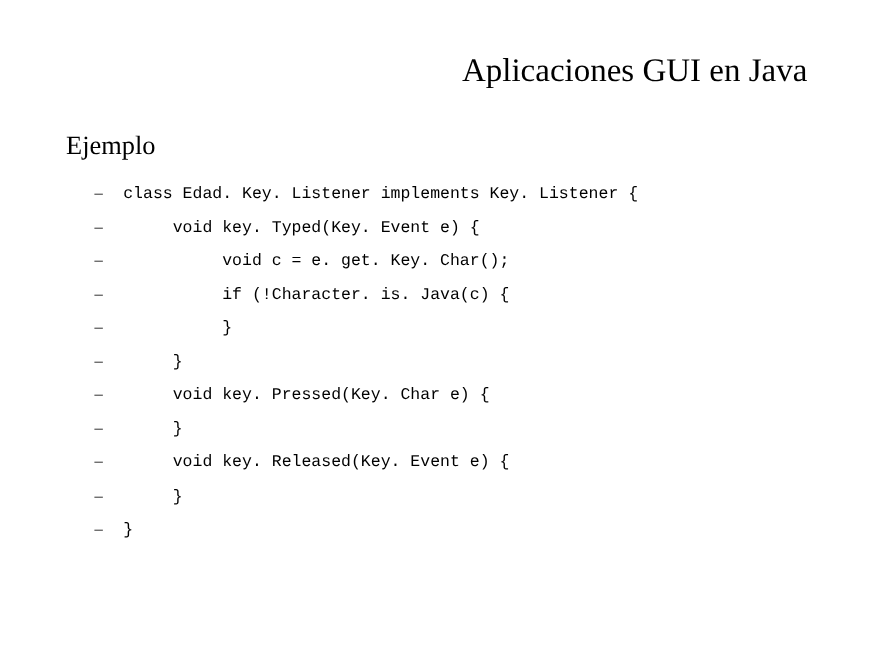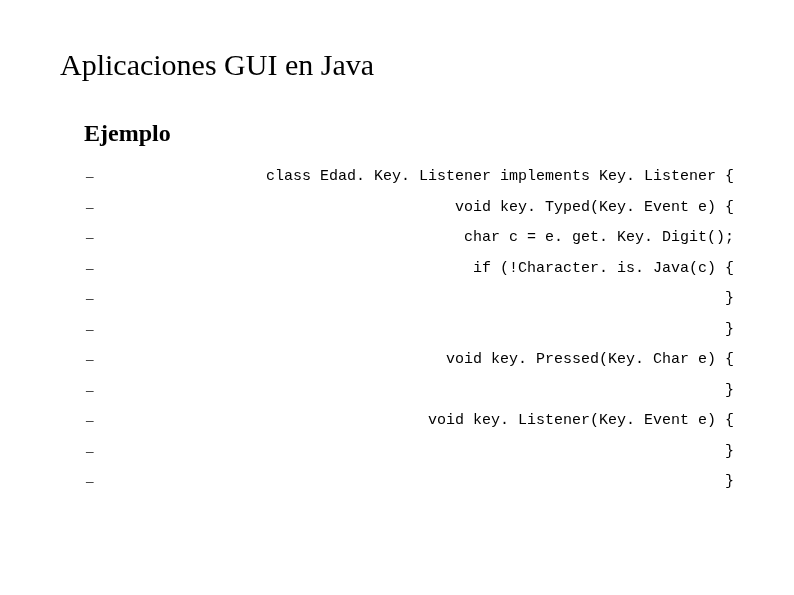--- a/index.html
+++ b/index.html
@@ -9,35 +9,33 @@
     }
     body {
       width: 794px;
       height: 595px;
       background: #ffffff;
       font-family: "Times New Roman", Times, serif;
       color: #000000;
       padding: 48px 60px 20px 60px;
     }
     .title {
-      text-align: left;
+      text-align: right;
       font-size: 30px;
       font-weight: normal;
       margin-bottom: 38px;
     }
     .subtitle {
       font-size: 24px;
-      font-weight: bold;
+      font-weight: normal;
       margin-bottom: 22px;
-      margin-left: 24px;
     }
     .code-list {
       list-style: none;
       padding-left: 52px;
-      text-align: right;
     }
     .code-list li {
       position: relative;
       font-family: "Courier New", Courier, monospace;
       font-size: 15px;
       line-height: 1.0;
       margin-bottom: 15.5px;
       white-space: pre;
     }
     .code-list li::before {
@@ -49,22 +47,22 @@
   </style>
 </head>
 <body>
 
 <h1 class="title">Aplicaciones GUI en Java</h1>
 <h2 class="subtitle">Ejemplo</h2>
 
 <ul class="code-list">
   <li>class Edad. Key. Listener implements Key. Listener {</li>
   <li>     void key. Typed(Key. Event e) {</li>
-  <li>          char c = e. get. Key. Digit();</li>
+  <li>          void c = e. get. Key. Char();</li>
   <li>          if (!Character. is. Java(c) {</li>
   <li>          }</li>
   <li>     }</li>
   <li>     void key. Pressed(Key. Char e) {</li>
   <li>     }</li>
-  <li>     void key. Listener(Key. Event e) {</li>
+  <li>     void key. Released(Key. Event e) {</li>
   <li>     }</li>
   <li>}</li>
 </ul>
 
 </body></html>

